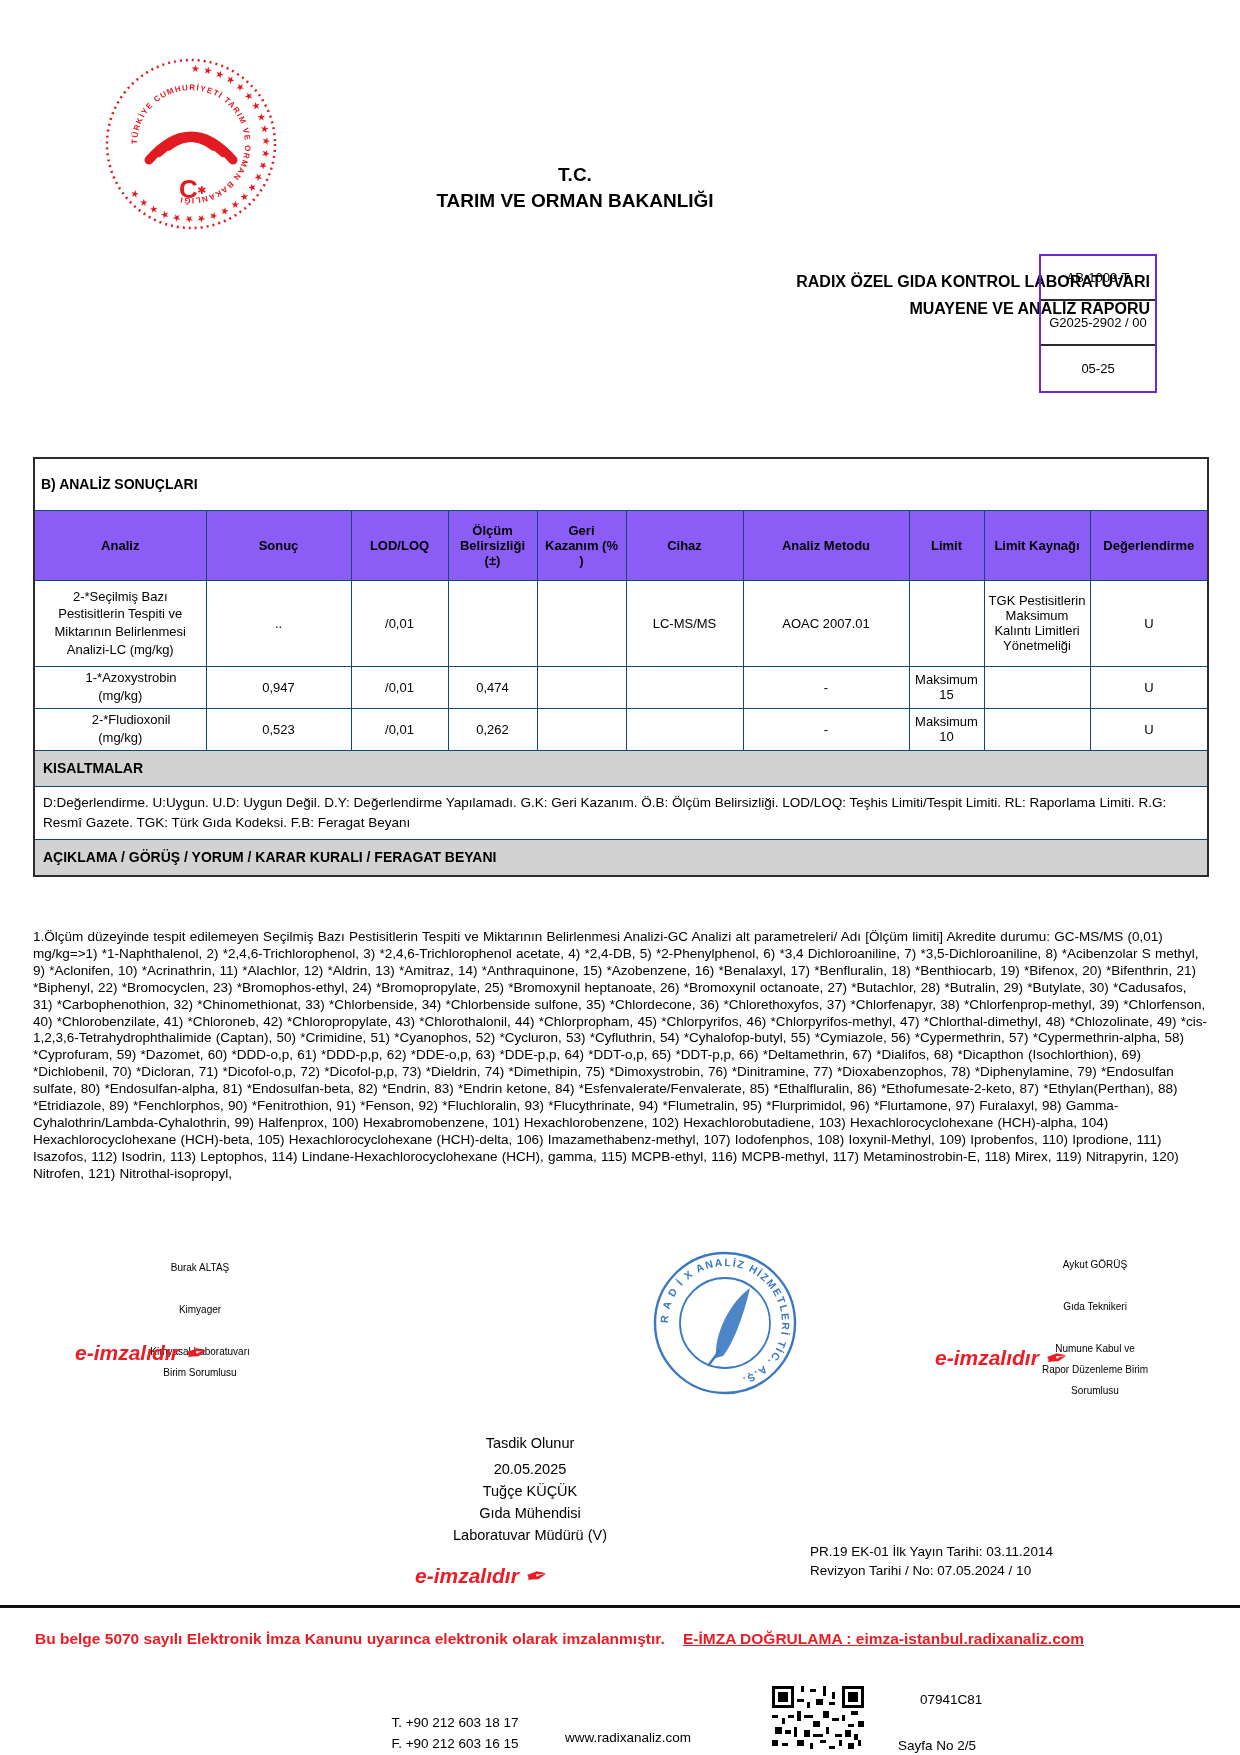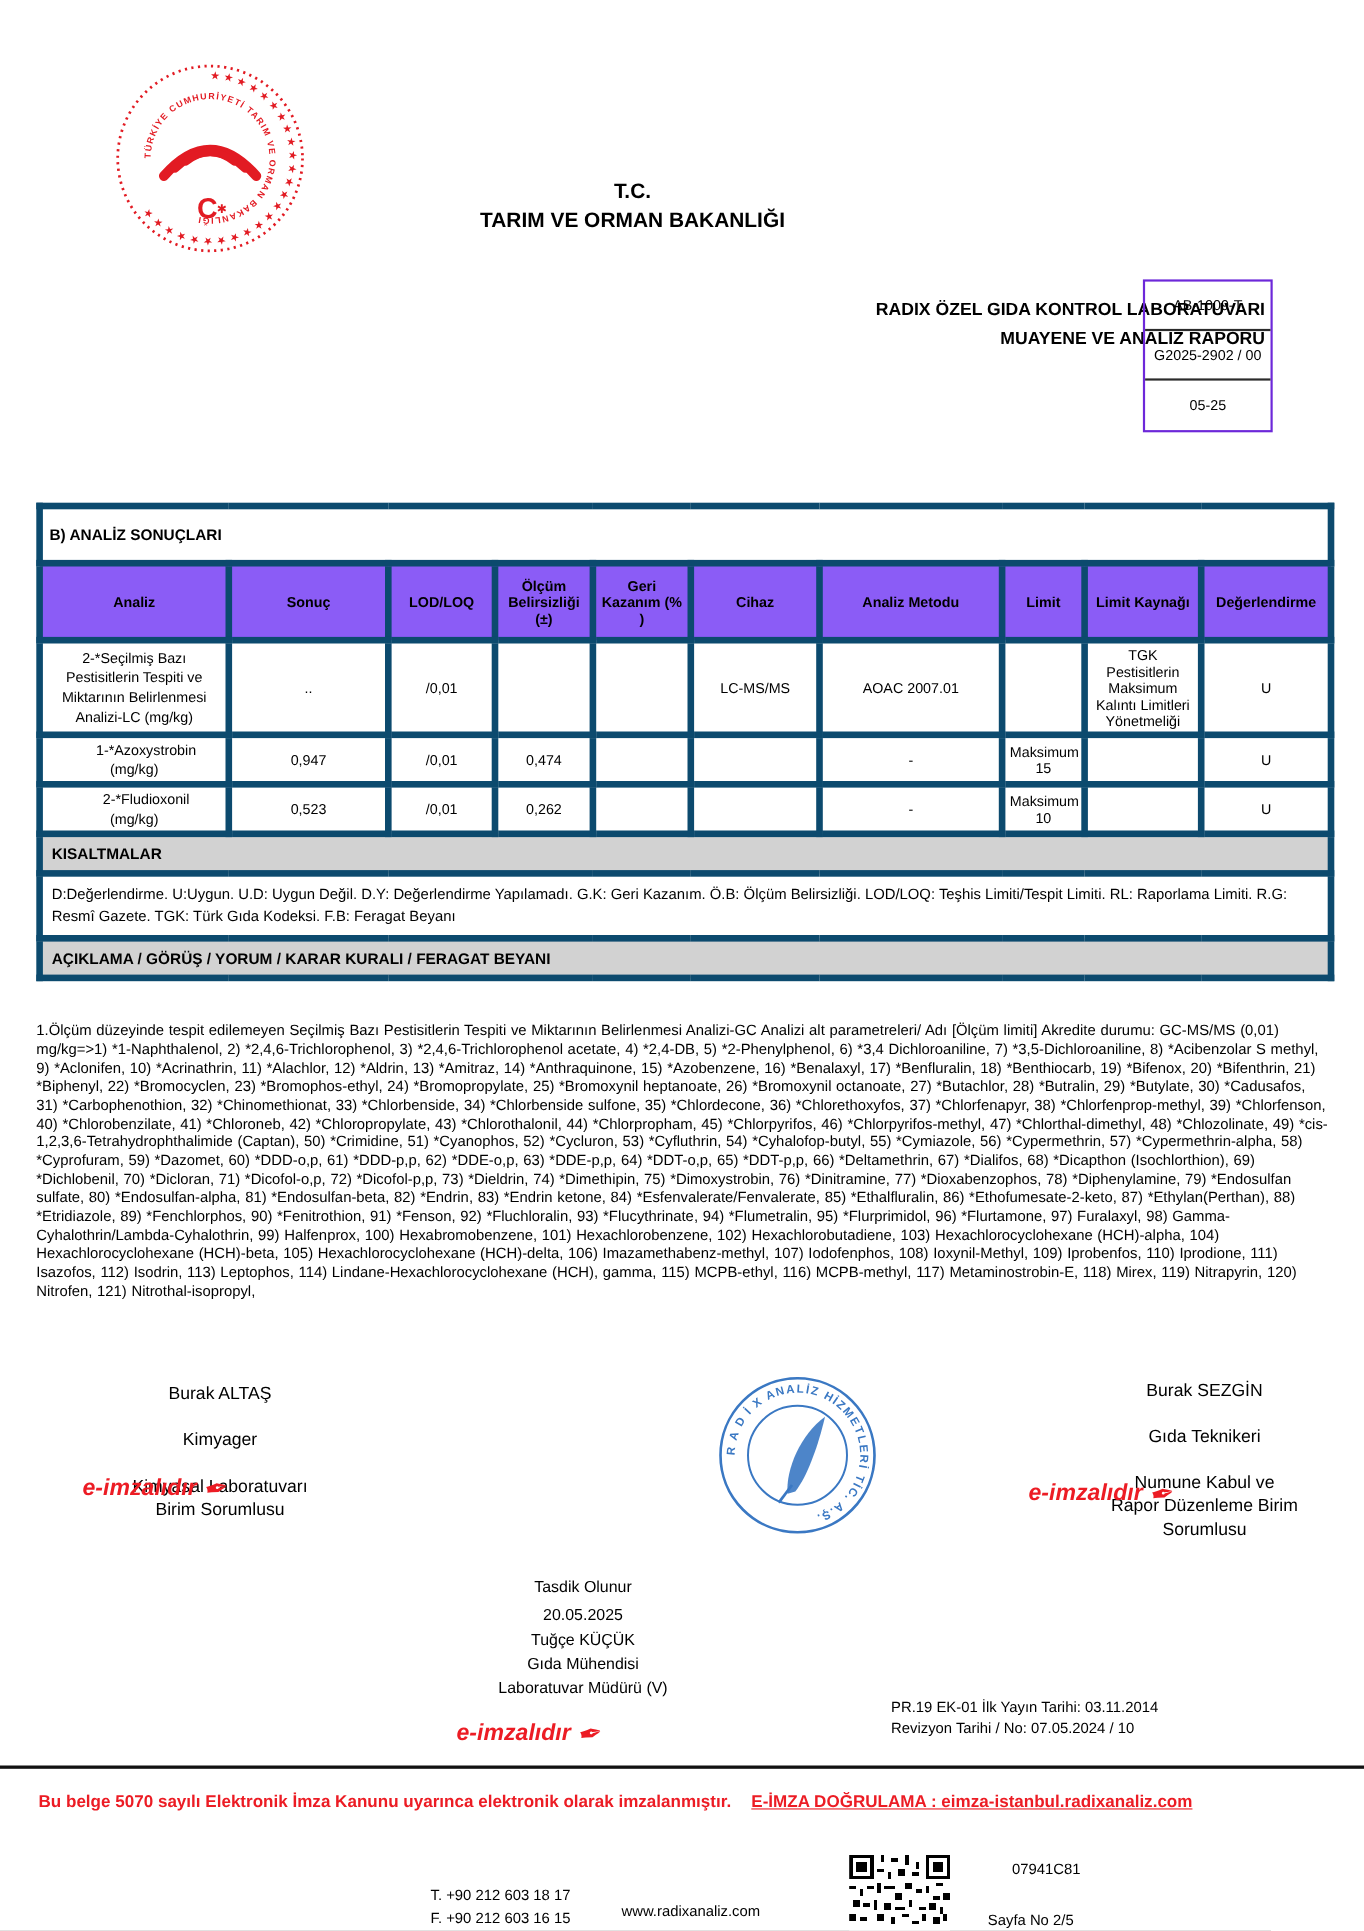--- a/index.html
+++ b/index.html
@@ -13,34 +13,34 @@
   
   .gov-block { left:0; top:162px; width:1150px; text-align:center; font-weight:bold; font-size:19px; line-height:26px; }
   .report-title { left:0; top:268px; width:1150px; text-align:right; font-weight:bold; font-size:16px; line-height:27px; }
 
   .doc-box { left:1039px; top:254px; width:118px; border:2px solid #6d28d9; }
   .doc-box .cell { height:45px; display:flex; align-items:center; justify-content:center; font-size:13px; border-bottom:2px solid #2b2b2b; }
   .doc-box .cell:last-child { border-bottom:none; }
 
   
   table.results { left:33px; top:457px; width:1174px; border-collapse:collapse; table-layout:fixed; position:absolute; border:2px solid #2b2b2b; }
-  table.results td, table.results th { border:6px solid #0c4a6e; font-size:13px; padding:2px 4px; vertical-align:middle; text-align:center; }
+  table.results td, table.results th { border:1px solid #0c4a6e; font-size:13px; padding:2px 4px; vertical-align:middle; text-align:center; }
   table.results th { background:#8b5cf6; font-weight:bold; white-space:pre-line; height:70px; }
   tr.section-row td { font-weight:bold; font-size:14px; text-align:left; height:52px; padding-left:6px; background:#fff; }
   td.cell-analiz { text-align:left; white-space:pre-wrap; line-height:1.35; }
   tr.r1 td { height:86px; }
   tr.r2 td, tr.r3 td { height:42px; }
   tr.bar td { background:#d2d2d2; font-weight:bold; font-size:14px; text-align:left; height:36px; padding-left:8px; }
   tr.abbrev td { text-align:left; font-size:13.5px; line-height:1.5; padding:6px 8px; height:50px; }
 
   
   .disclaimer { left:33px; top:929px; width:1176px; font-size:13.5px; line-height:16.9px; text-align:left; word-spacing:0.5px; }
 
   
-  .sig { text-align:center; font-size:16px; line-height:21px; white-space:pre-line; }
+  .sig { text-align:center; font-size:10px; line-height:21px; white-space:pre-line; }
   .esign { color:#ec1c24; font-style:italic; font-weight:bold; font-size:21px; display:flex; align-items:center; gap:7px; }
   .esign .pen { font-style:normal; font-size:26px; display:inline-block; transform:rotate(-12deg); line-height:1; }
 
   .approval { text-align:center; font-size:14.5px; line-height:22px; }
   .approval .heading { margin-bottom:4px; }
 
   .pr-block { text-align:left; font-size:13.5px; line-height:19px; }
 
   .divider { left:0; top:1605px; width:1240px; height:3px; background:#111; }
 
@@ -183,21 +183,21 @@
     <div>Kimyager</div>
     <div>Kimyasal Laboratuvarı
 Birim Sorumlusu</div>
   </div>
   <div class="abs esign" style="left:75px; top:1340px; width:230px;">
     <span>e-imzalıdır</span>
     <span class="pen">✒</span>
   </div>
 
   <div class="abs sig" style="left:950px; top:1233px; width:290px;">
-    <div>Burak SEZGİN</div>
+    <div>Aykut GÖRÜŞ</div>
     <div>Gıda Teknikeri</div>
     <div>Numune Kabul ve
 Rapor Düzenleme Birim
 Sorumlusu</div>
   </div>
   <div class="abs esign" style="left:935px; top:1345px; width:230px;">
     <span>e-imzalıdır</span>
     <span class="pen">✒</span>
   </div>
 

